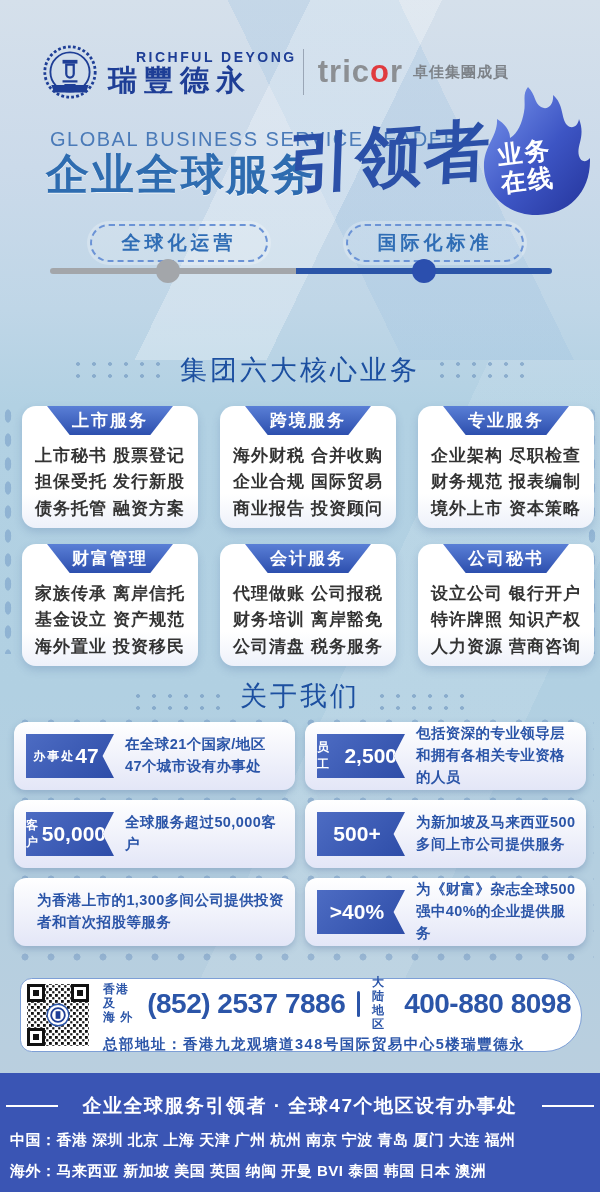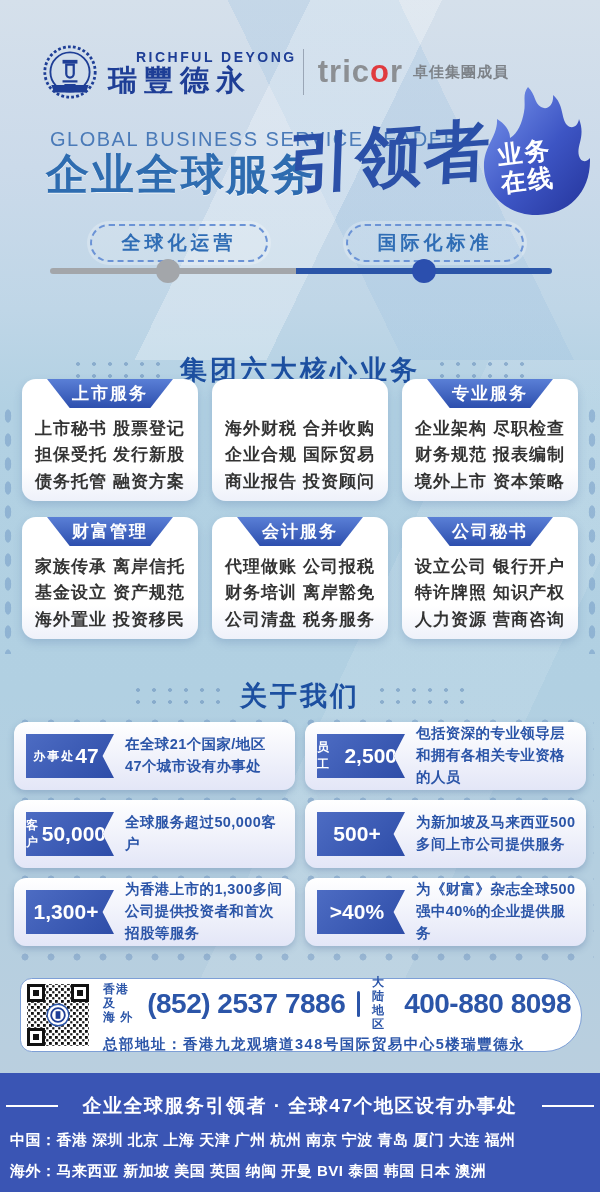--- a/index.html
+++ b/index.html
@@ -44,28 +44,28 @@
   .pill-2{ left:346px; width:178px; }
   .slider{ position:absolute; left:50px; top:268px; width:502px; height:6px; border-radius:3px; overflow:visible; }
   .slider .seg-gray{ position:absolute; left:0; top:0; width:49%; height:6px; background:#a3a6aa; border-radius:3px 0 0 3px; }
   .slider .seg-blue{ position:absolute; right:0; top:0; width:51%; height:6px; background:#2b55a8; border-radius:0 3px 3px 0; }
   .knob{ position:absolute; top:-9px; width:24px; height:24px; border-radius:50%; }
   .knob-gray{ left:106px; background:#a3a6aa; }
   .knob-blue{ left:362px; background:#2b4fae; }
 
   
   .section-title-row{ position:absolute; left:0; width:600px; display:flex; align-items:center; justify-content:center; gap:14px; }
-  .section-title{ font-size:27px; font-weight:bold; color:#1c4fa0; letter-spacing:3px; }
+  .section-title{ font-size:27px; font-weight:normal; color:#1c4fa0; letter-spacing:3px; }
   .dots{ width:96px; height:24px;
          background-image:radial-gradient(rgba(100,140,185,.55) 2px, transparent 2.6px);
          background-size:16px 12px; }
 
   
-  .cards-grid{ position:absolute; left:0; top:379px; width:580px; padding:0 22px;
-               display:grid; grid-template-columns:176px 176px 176px; grid-auto-rows:122px; gap:16px 14px; }
+  .cards-grid{ position:absolute; left:0; top:406px; width:580px; padding:0 22px;
+               display:grid; grid-template-columns:176px 176px 176px; grid-auto-rows:122px; gap:16px 22px; }
   .card{ position:relative; background:linear-gradient(180deg,#ffffff 72%,#eef1fa 100%);
          border-radius:14px; box-shadow:0 4px 9px rgba(60,95,150,.22); }
   .card-tab{ position:absolute; left:50%; top:0; transform:translateX(-50%); width:126px; height:29px;
              background:linear-gradient(180deg,#5a7fd6,#2d4fae);
              clip-path:polygon(0 0,100% 0,82% 100%,18% 100%);
              display:flex; align-items:center; justify-content:center; }
   .card-tab span{ color:#fff; font-size:17px; font-weight:bold; letter-spacing:2px; }
   .card-items{ position:absolute; left:0; right:0; top:36px; bottom:6px; padding:0 10px;
                display:grid; grid-template-columns:1fr 1fr; align-items:center; justify-items:center; }
   .card-items span{ font-size:17px; font-weight:bold; color:#333; letter-spacing:1px; white-space:nowrap; }
@@ -189,20 +189,23 @@
       <div class="card-items">
         <span>上市秘书</span>
           <span>股票登记</span>
         <span>担保受托</span>
           <span>发行新股</span>
         <span>债务托管</span>
           <span>融资方案</span>
       </div>
     </div>
     <div class="card">
+      <div class="card-tab">
+          <span>跨境服务</span>
+        </div>
       <div class="card-items">
         <span>海外财税</span>
           <span>合并收购</span>
         <span>企业合规</span>
           <span>国际贸易</span>
         <span>商业报告</span>
           <span>投资顾问</span>
       </div>
     </div>
     <div class="card">
@@ -252,21 +255,21 @@
         <span>设立公司</span>
           <span>银行开户</span>
         <span>特许牌照</span>
           <span>知识产权</span>
         <span>人力资源</span>
           <span>营商咨询</span>
       </div>
     </div>
   </div>
 
-  <div class="section-title-row" style="top:678px;">
+  <div class="section-title-row" style="top:678px;align-items:flex-end;">
     <div class="dots"></div>
     <div class="section-title">关于我们</div>
     <div class="dots"></div>
   </div>
 
   <div class="stats-wrap">
     <div class="stats-grid">
       <div class="stat">
         <div class="ribbon">
           <div class="lab">办事处</div>
@@ -289,24 +292,20 @@
         <div class="desc">全球服务超过50,000客户</div>
       </div>
       <div class="stat">
         <div class="ribbon">
 
           <div class="val">500+</div>
         </div>
         <div class="desc">为新加坡及马来西亚500多间上市公司提供服务</div>
       </div>
       <div class="stat">
-        <div class="ribbon">
-
-          <div class="val">1,300+</div>
-        </div>
         <div class="desc">为香港上市的1,300多间公司提供投资者和首次招股等服务</div>
       </div>
       <div class="stat">
         <div class="ribbon">
 
           <div class="val">&gt;40%</div>
         </div>
         <div class="desc">为《财富》杂志全球500强中40%的企业提供服务</div>
       </div>
     </div>

